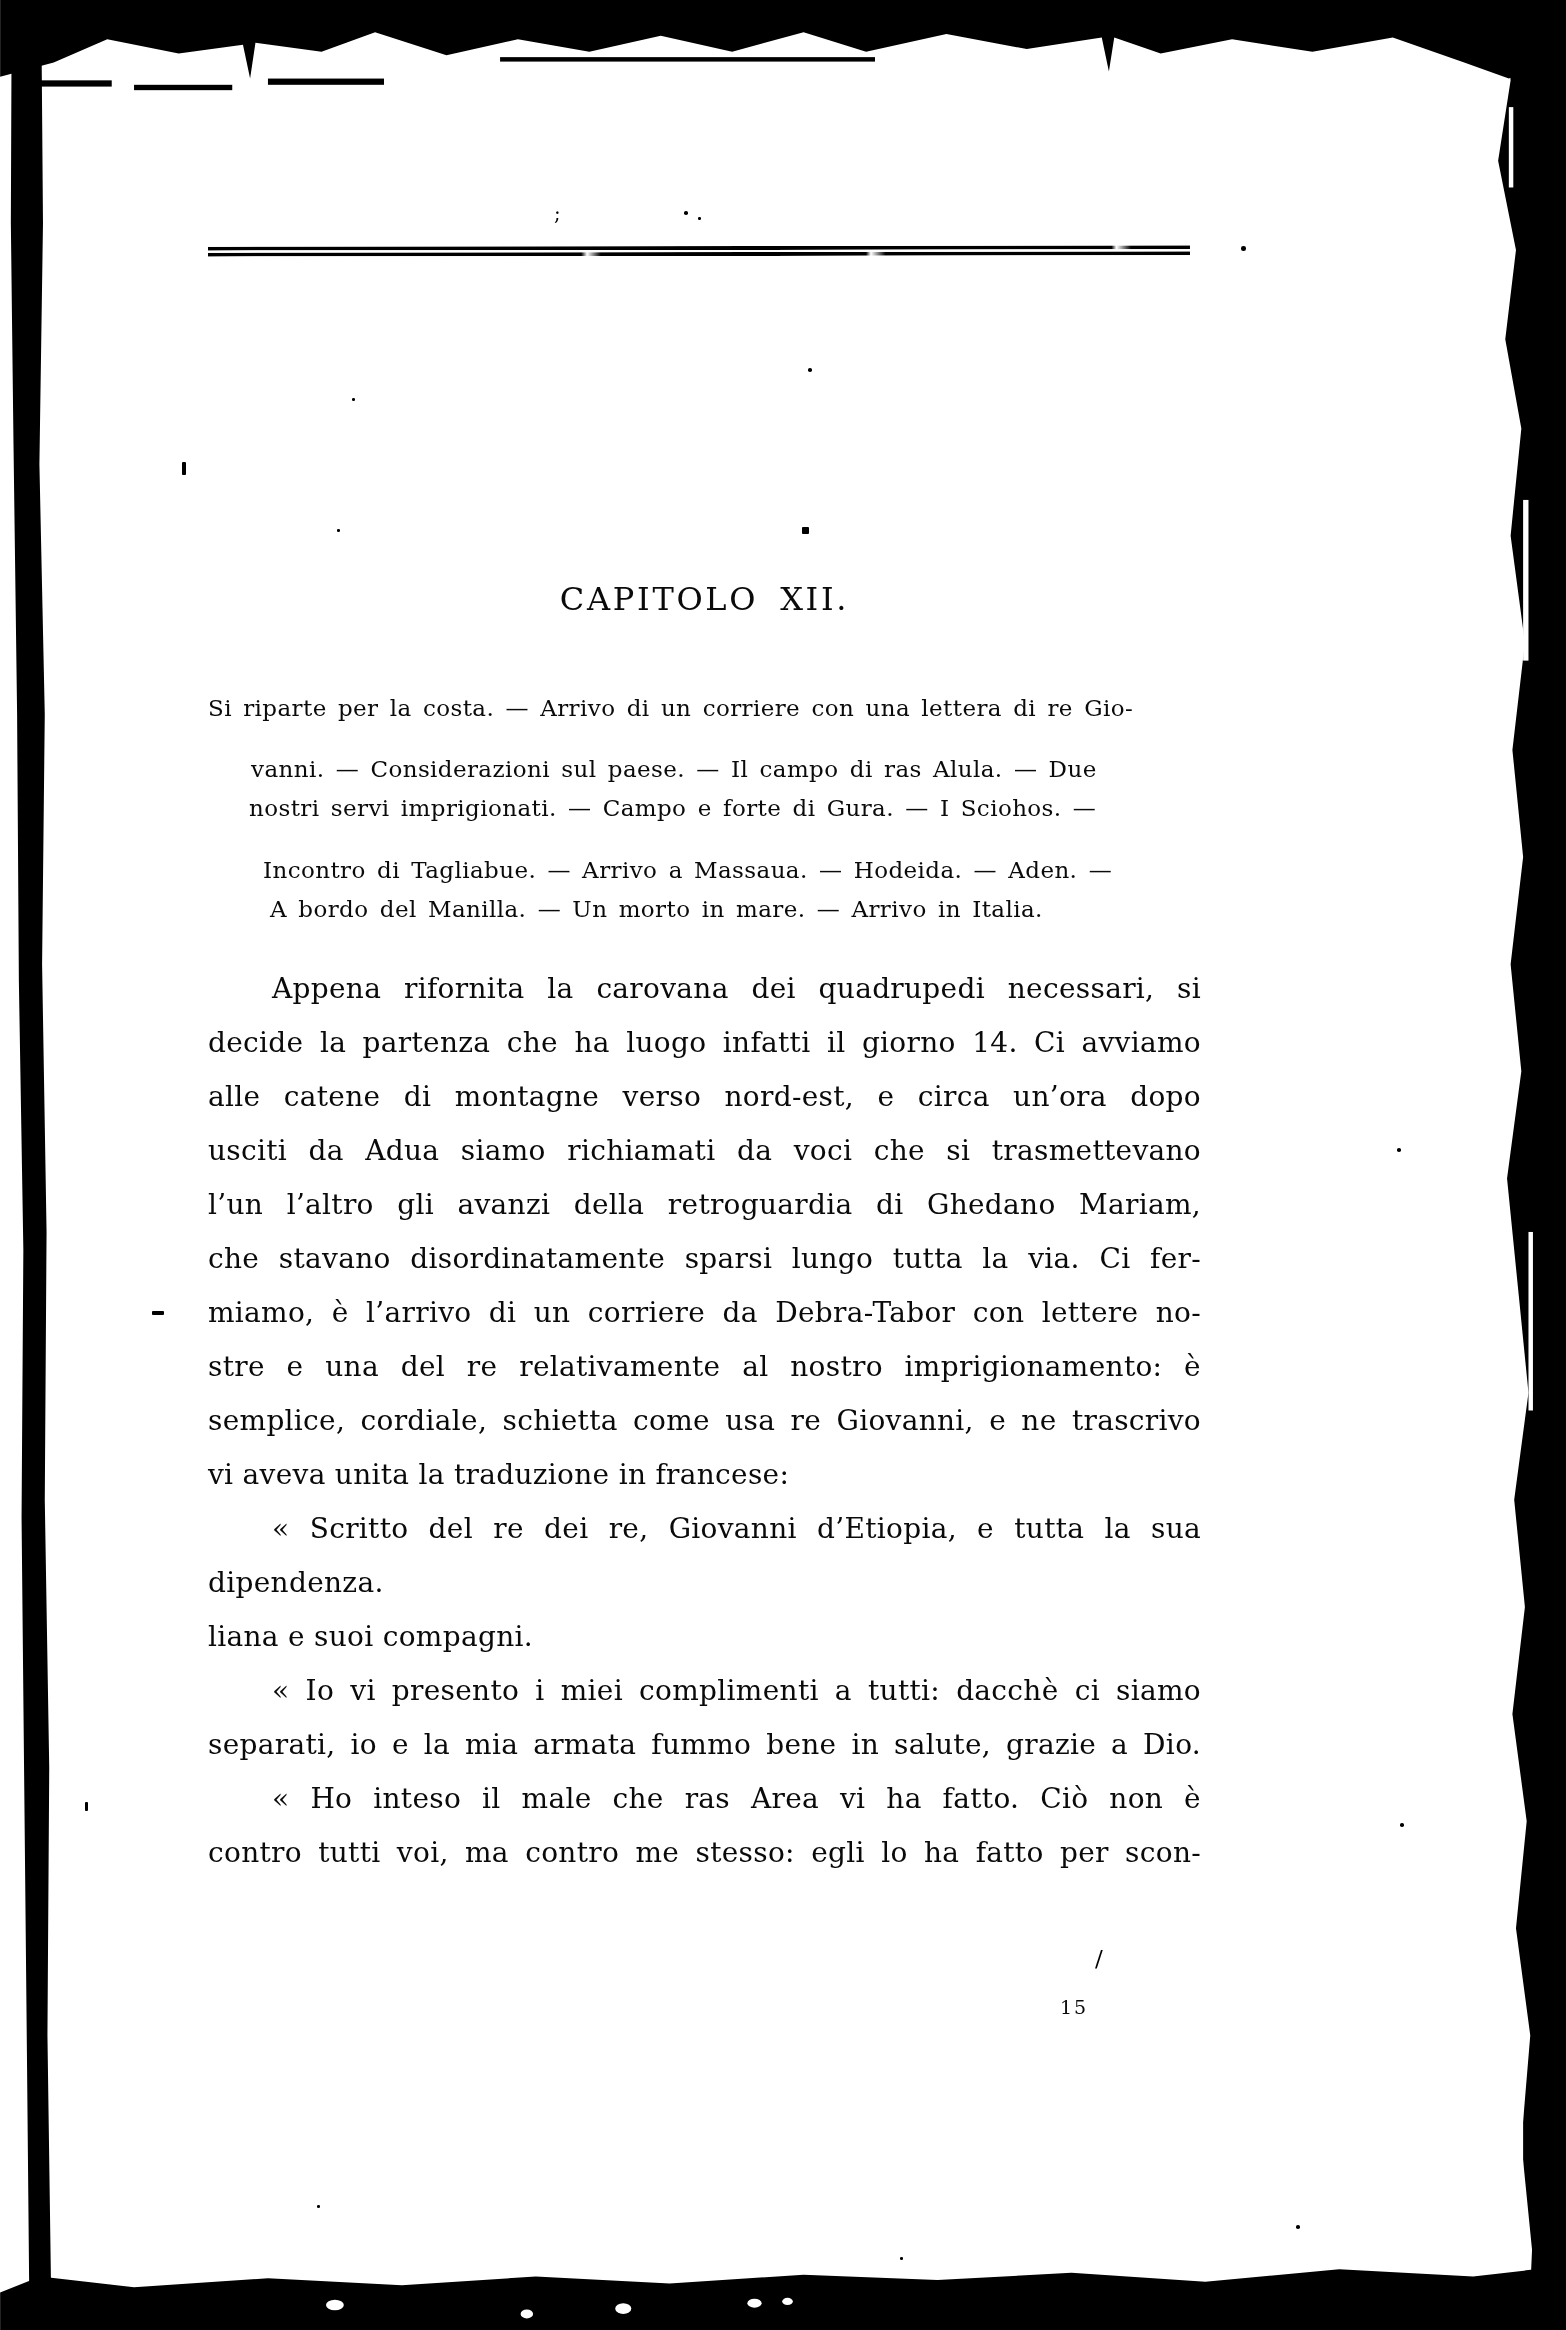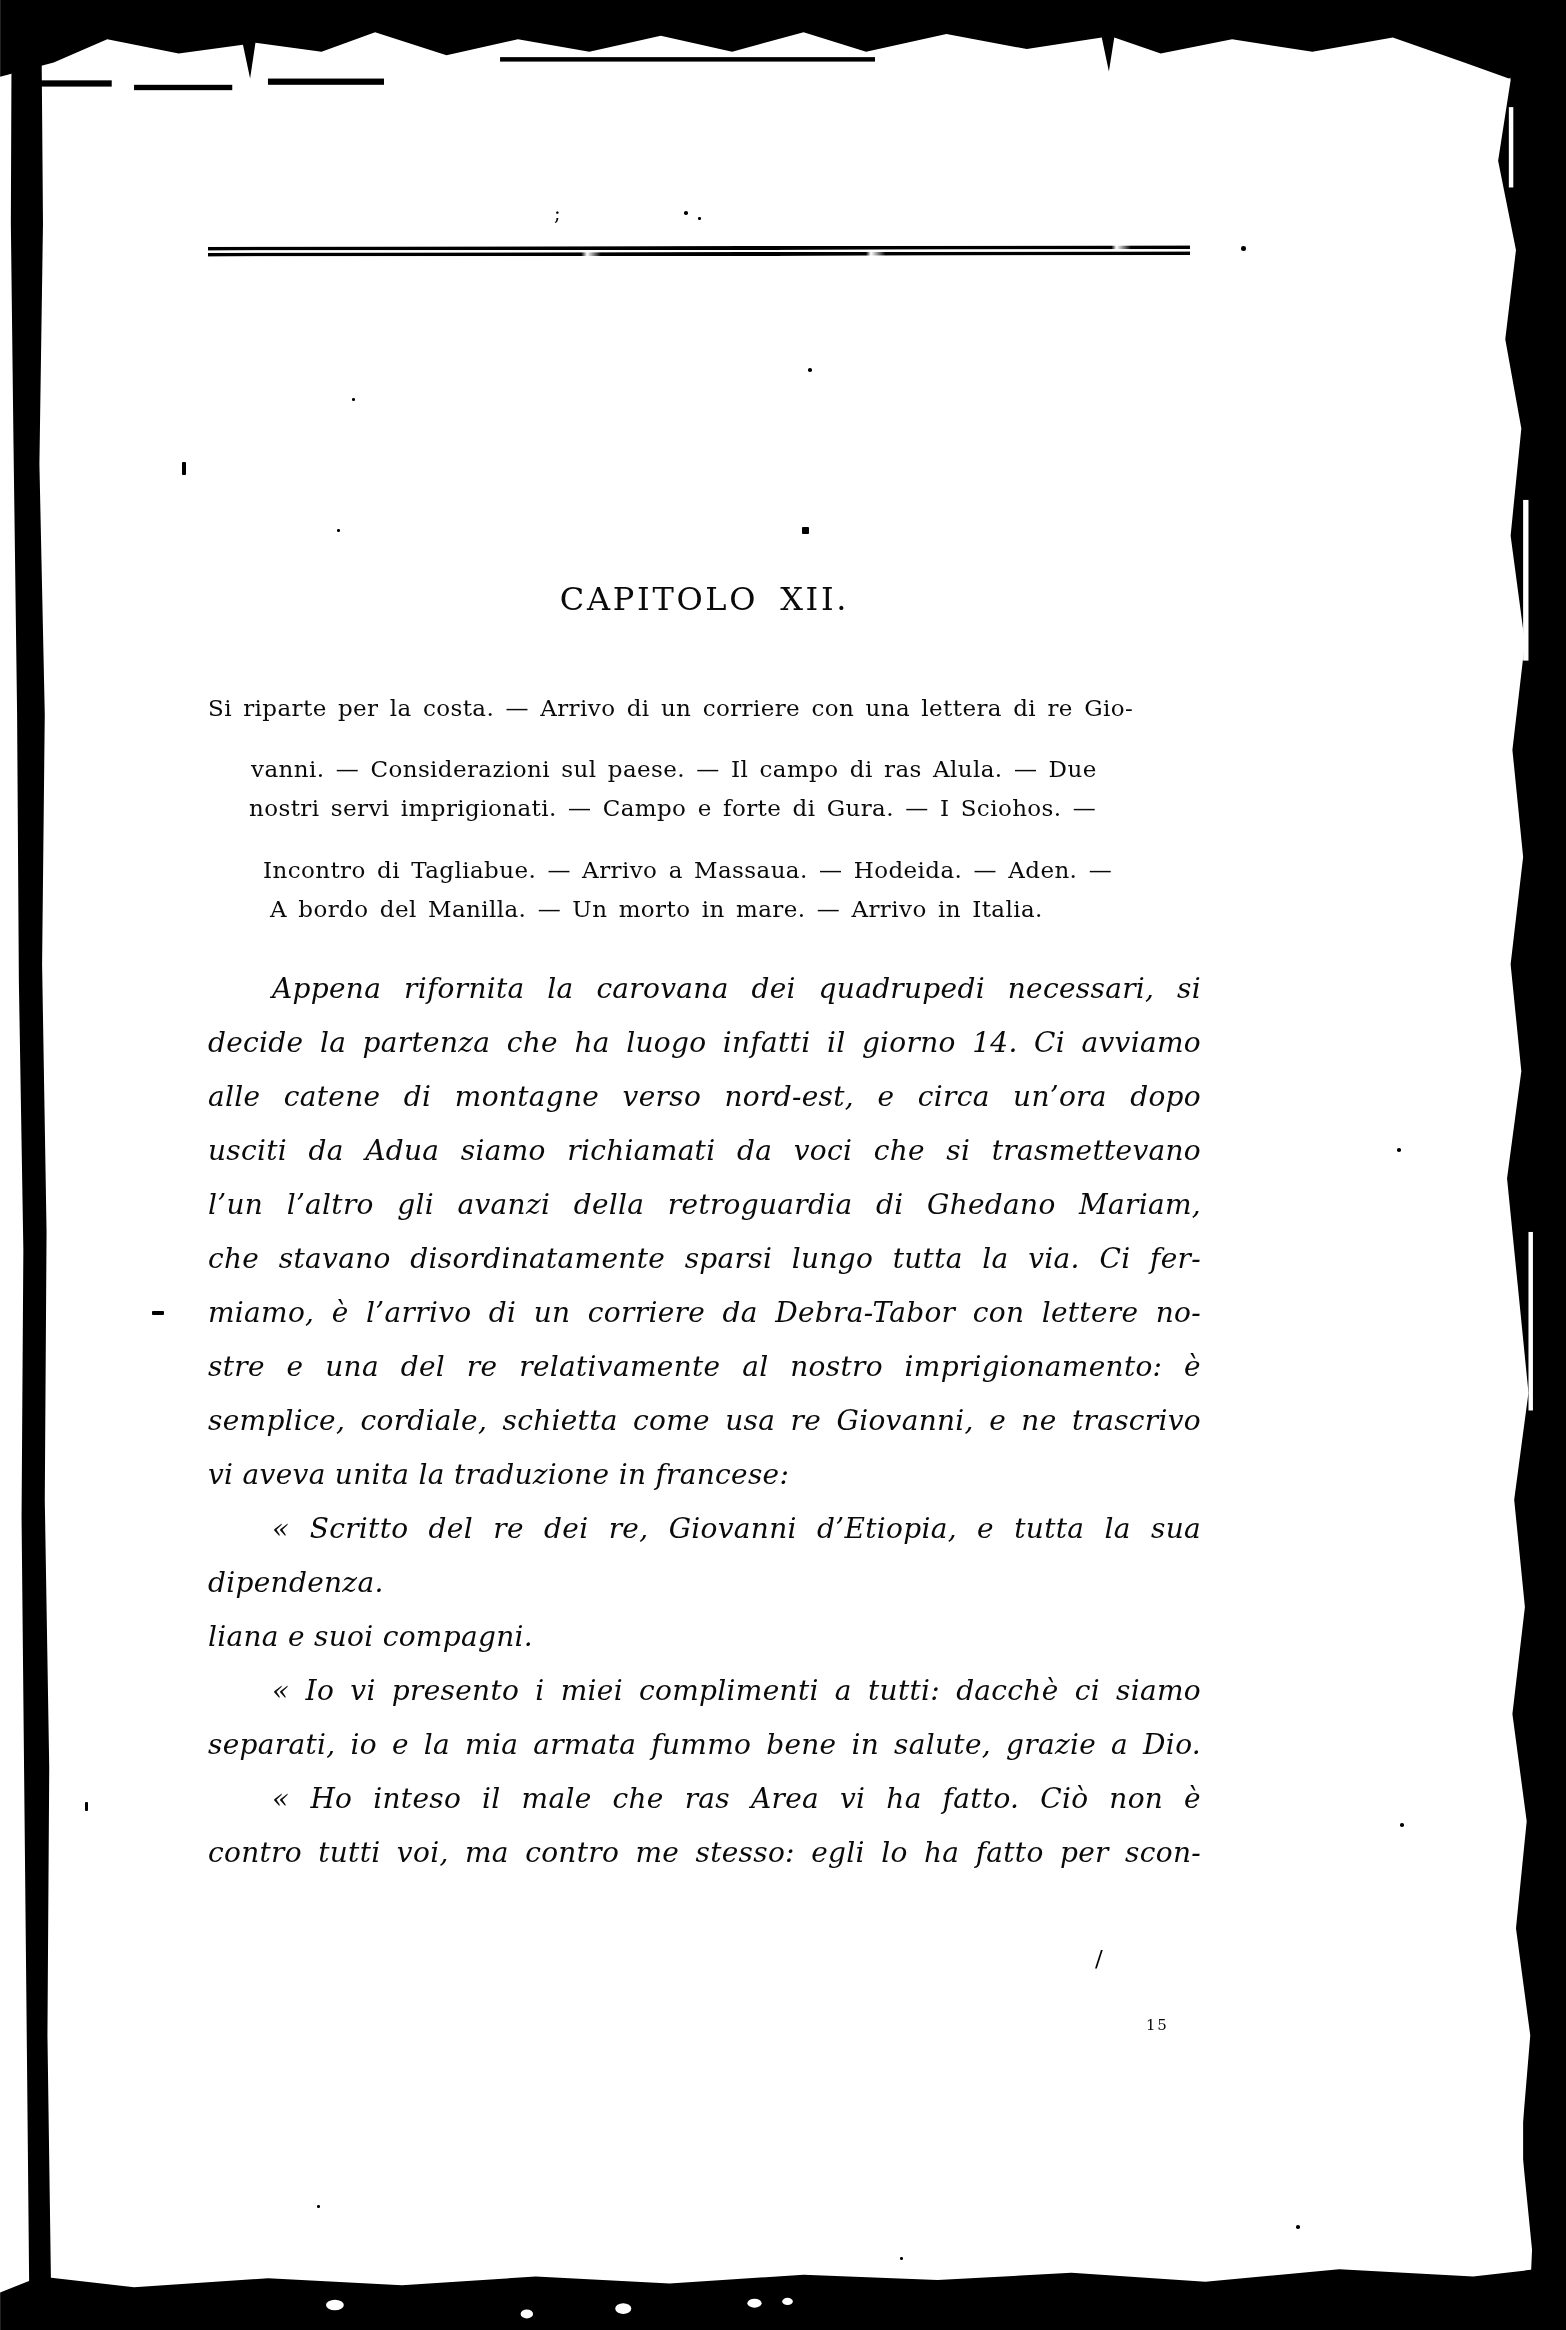--- a/index.html
+++ b/index.html
@@ -26,31 +26,31 @@
     position:absolute;left:208px;top:689px;width:1000px;
     font-size:23px;line-height:39px;letter-spacing:0.4px;word-spacing:3.6px;
   }
   .summary-line{white-space:nowrap;}
   .summary-line:nth-child(2){padding-left:43px;margin-top:22px;}
   .summary-line:nth-child(3){padding-left:41px;}
   .summary-line:nth-child(4){padding-left:55px;margin-top:23px;}
   .summary-line:nth-child(5){padding-left:62px;}
   .body-text{
     position:absolute;left:208px;top:962px;width:993px;
-    font-size:28px;letter-spacing:0.3px;font-style:italic;
+    font-size:28px;letter-spacing:0.3px;
   }
   .body-line{height:54px;line-height:54px;box-sizing:border-box;white-space:nowrap;}
   .body-line.justify{
     white-space:normal;
     text-align:justify;text-align-last:justify;
   }
   .body-line.indent{padding-left:64px;}
   .signature-mark{
-    position:absolute;left:1146px;top:1996px;
-    font-size:15px;letter-spacing:1.8px;margin-top:20px;
+    position:absolute;left:1060px;top:1996px;
+    font-size:19px;letter-spacing:1.8px;
   }
   .ink{position:absolute;background:#000;border-radius:0.9px;}
   .ink-glyph{position:absolute;color:#000;font-family:"DejaVu Serif",serif;}
   .noise-dot{position:absolute;background:#000;border-radius:50%;}
 </style>
 </head>
 <body>
 
 <div class="page">
 

